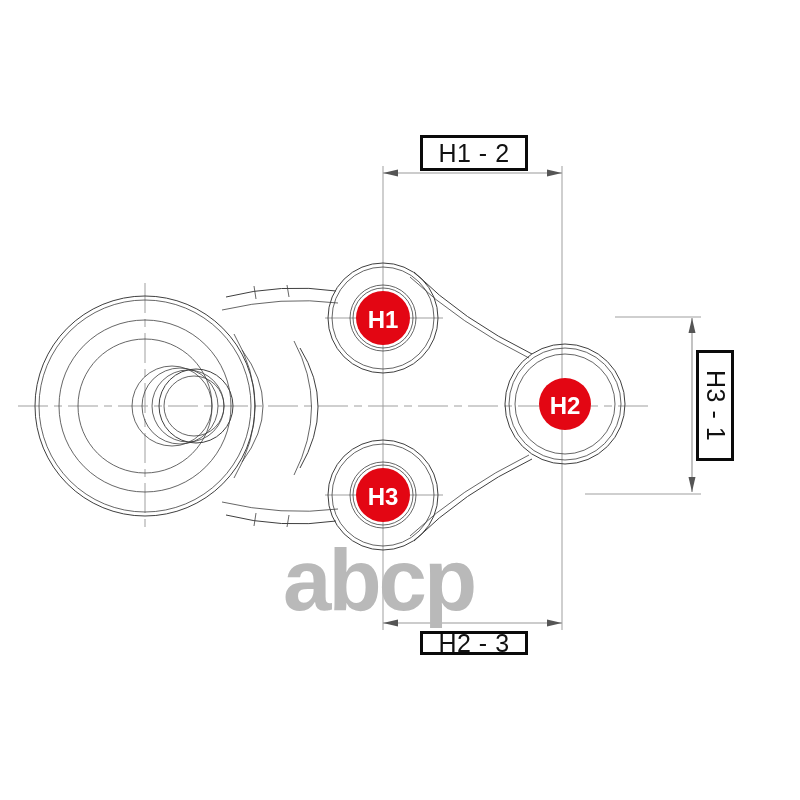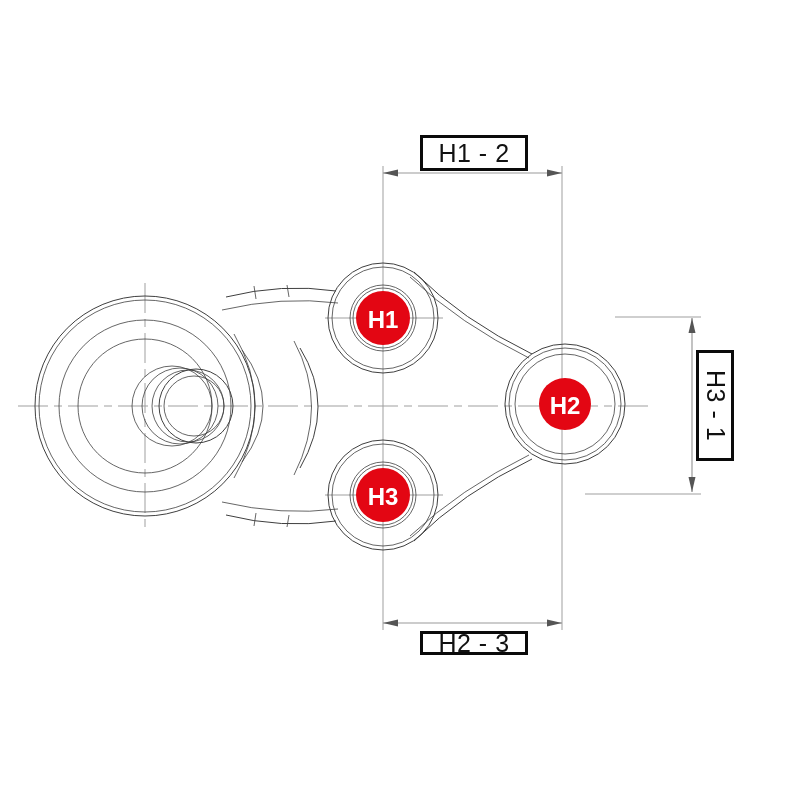--- a/index.html
+++ b/index.html
@@ -122,14 +122,15 @@
   <div class="dim-box" id="dim-h1-2">
     <span>H1 - 2</span>
   </div>
   <div class="dim-box" id="dim-h2-3">
     <span>H2 - 3</span>
   </div>
   <div class="dim-box vertical" id="dim-h3-1">
     <span>H3 - 1</span>
   </div>
 
+  <div class="watermark">abcp</div>
 
 </div>
 
 </body></html>

